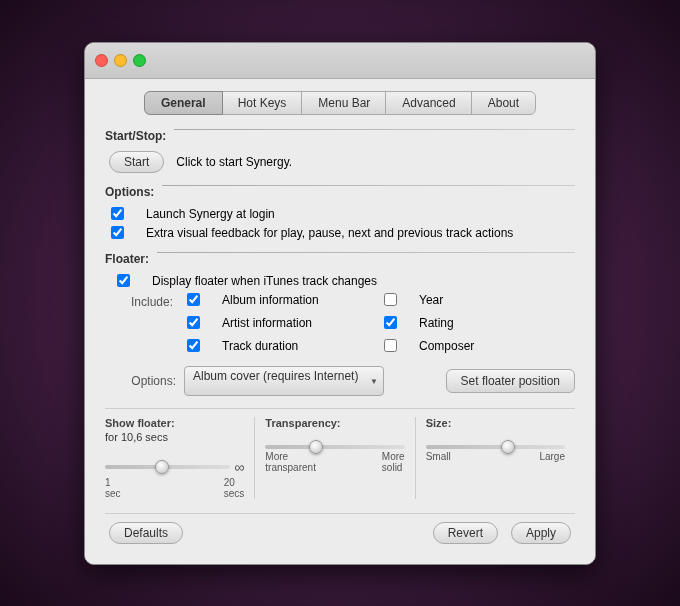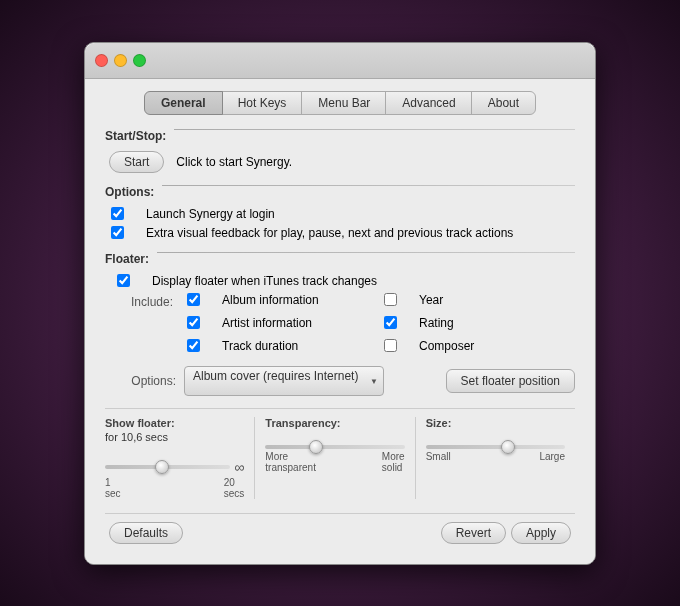--- a/index.html
+++ b/index.html
@@ -298,21 +298,21 @@
     .bottom-bar {
       display: flex;
       justify-content: space-between;
       align-items: center;
       padding: 8px 4px 4px 4px;
       border-top: 1px solid #ccc;
     }
 
     .right-buttons {
       display: flex;
-      gap: 5px;
+      gap: 13px;
     }
   </style>
 </head>
 <body>
 
 <div class="window">
   <div class="titlebar">
     <div class="traffic-lights">
       <div class="traffic-light tl-close"></div>
       <div class="traffic-light tl-minimize"></div>

